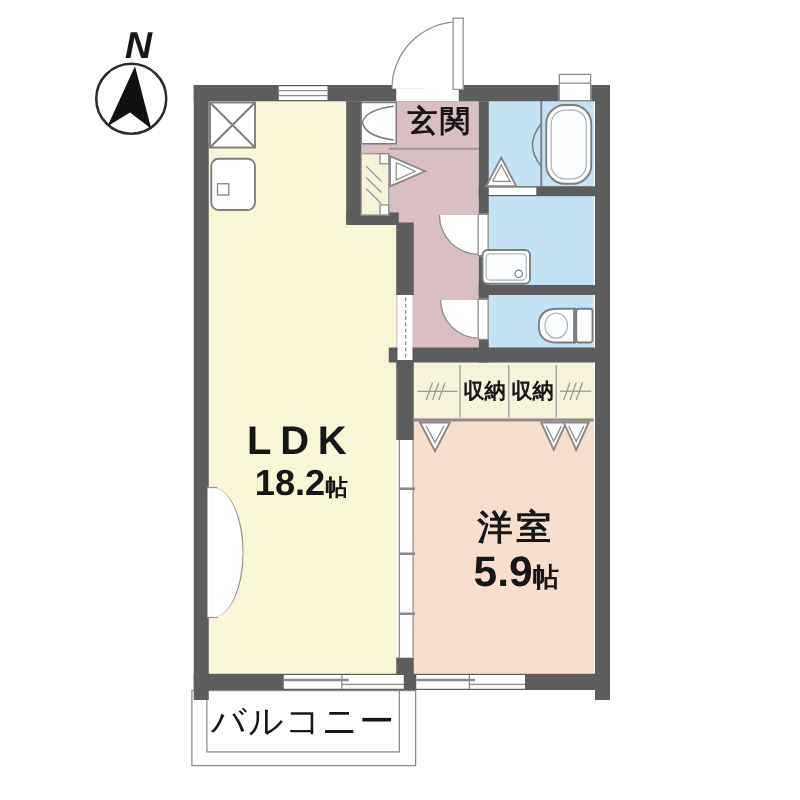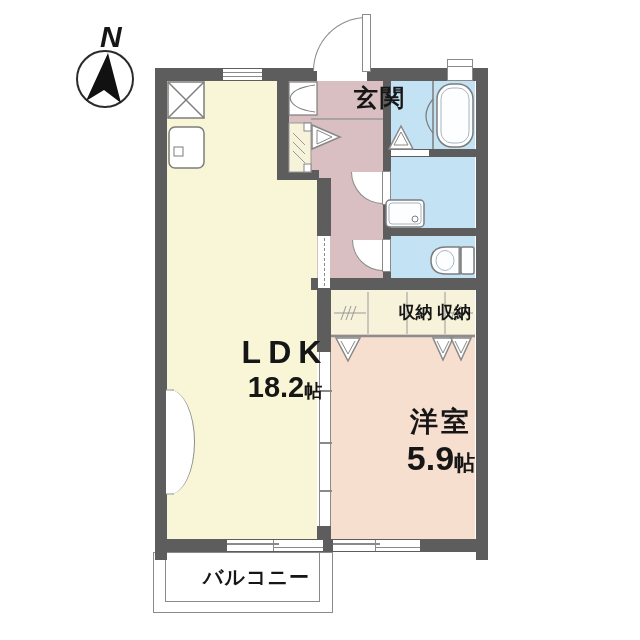--- a/index.html
+++ b/index.html
@@ -8,21 +8,21 @@
   }
   html,body{margin:0;padding:0;background:#ffffff;}
   #stage{position:relative;width:640px;height:640px;background:#fff;overflow:hidden;
          font-family:"Liberation Sans","DejaVu Sans",sans-serif;color:var(--ink);}
   .room{position:absolute;z-index:1;}
   .wall{position:absolute;background:var(--wall);z-index:2;}
   .ovl{position:absolute;background:#fff;z-index:3;}
   .ln{position:absolute;background:var(--line);z-index:4;}
   svg.linework{position:absolute;left:0;top:0;z-index:4;pointer-events:none;}
   .label{position:absolute;z-index:5;display:flex;flex-direction:column;align-items:center;
-         justify-content:center;text-align:center;font-weight:bold;line-height:1.15;padding-left:28px;}
+         justify-content:center;text-align:center;font-weight:bold;line-height:1.15;}
   .unit{font-size:0.62em;}
   .arc{position:absolute;background:#fff;z-index:3;}
   .balcony-outer{position:absolute;background:#fff;border:1.5px solid var(--line);z-index:1;}
   .balcony-inner{position:absolute;background:#fff;border:1px solid var(--line);z-index:2;
                  display:flex;align-items:center;justify-content:center;}
   .compass-circle{position:absolute;width:54px;height:54px;border:2.5px solid #2b2b2b;
                   border-radius:50%;background:#fff;z-index:1;}
   .nlabel{position:absolute;font-size:30px;font-weight:bold;font-style:italic;z-index:2;}
   .dashedv{position:absolute;border-left:1.5px dashed var(--line);z-index:4;}
 </style>
@@ -38,21 +38,21 @@
   <div class="room" style="left:277px;top:80px;width:106px;height:96px;background:var(--hall);"></div>
   <div class="room" style="left:317px;top:176px;width:66px;height:104px;background:var(--hall);"></div>
   <div class="room" style="left:383px;top:80px;width:92px;height:77px;background:var(--wet);"></div>
   <div class="room" style="left:383px;top:157px;width:92px;height:79px;background:var(--wet);"></div>
   <div class="room" style="left:383px;top:236px;width:92px;height:54px;background:var(--wet);"></div>
   <div class="room" style="left:331px;top:290px;width:144px;height:44px;background:var(--closet);"></div>
   <div class="room" style="left:331px;top:334px;width:144px;height:205px;background:var(--west);"></div>
 
   <div class="balcony-outer" style="left:153px;top:552px;width:178px;height:59px;">
     <div class="balcony-inner" style="left:11px;top:-1px;width:153px;height:48px;">
-      <span class="label" style="position:static;font-size:20px;font-weight:bold;letter-spacing:1px;">バルコニー</span>
+      <span class="label" style="position:static;font-size:28px;font-weight:normal;letter-spacing:1px;">バルコニー</span>
     </div>
   </div>
 
   <div class="wall" style="left:155px;top:68px;width:333px;height:13px;"></div>
   <div class="wall" style="left:155px;top:68px;width:12px;height:492px;"></div>
   <div class="wall" style="left:155px;top:539px;width:333px;height:13px;"></div>
   <div class="wall" style="left:476px;top:68px;width:12px;height:492px;"></div>
   <div class="wall" style="left:277px;top:81px;width:12px;height:97px;"></div>
   <div class="wall" style="left:277px;top:170px;width:42px;height:10px;"></div>
   <div class="wall" style="left:317px;top:178px;width:14px;height:58px;"></div>
@@ -194,21 +194,21 @@
     </g>
 
     <g stroke="#999" stroke-width="1">
       <line x1="166" y1="390" x2="174" y2="390"></line>
       <line x1="166" y1="494" x2="174" y2="494"></line>
     </g>
   </svg>
 
   <div class="label" style="left:318px;top:84px;width:68px;height:28px;font-size:24px;letter-spacing:2px;">玄関</div>
 
-  <div class="label" style="left:177px;top:330px;width:160px;height:78px;">
+  <div class="label" style="left:161px;top:330px;width:160px;height:78px;">
     <span style="font-size:32px;letter-spacing:7px;">LDK</span>
     <span style="font-size:29px;"><span>18.2</span><span class="unit">帖</span></span>
   </div>
 
   <div class="label" style="left:331px;top:396px;width:164px;height:92px;">
     <span style="font-size:28px;letter-spacing:3px;">洋室</span>
     <span style="font-size:34px;"><span>5.9</span><span class="unit">帖</span></span>
   </div>
 
   <div class="label" style="left:368px;top:292px;width:39px;height:42px;font-size:17px;">収納</div>

